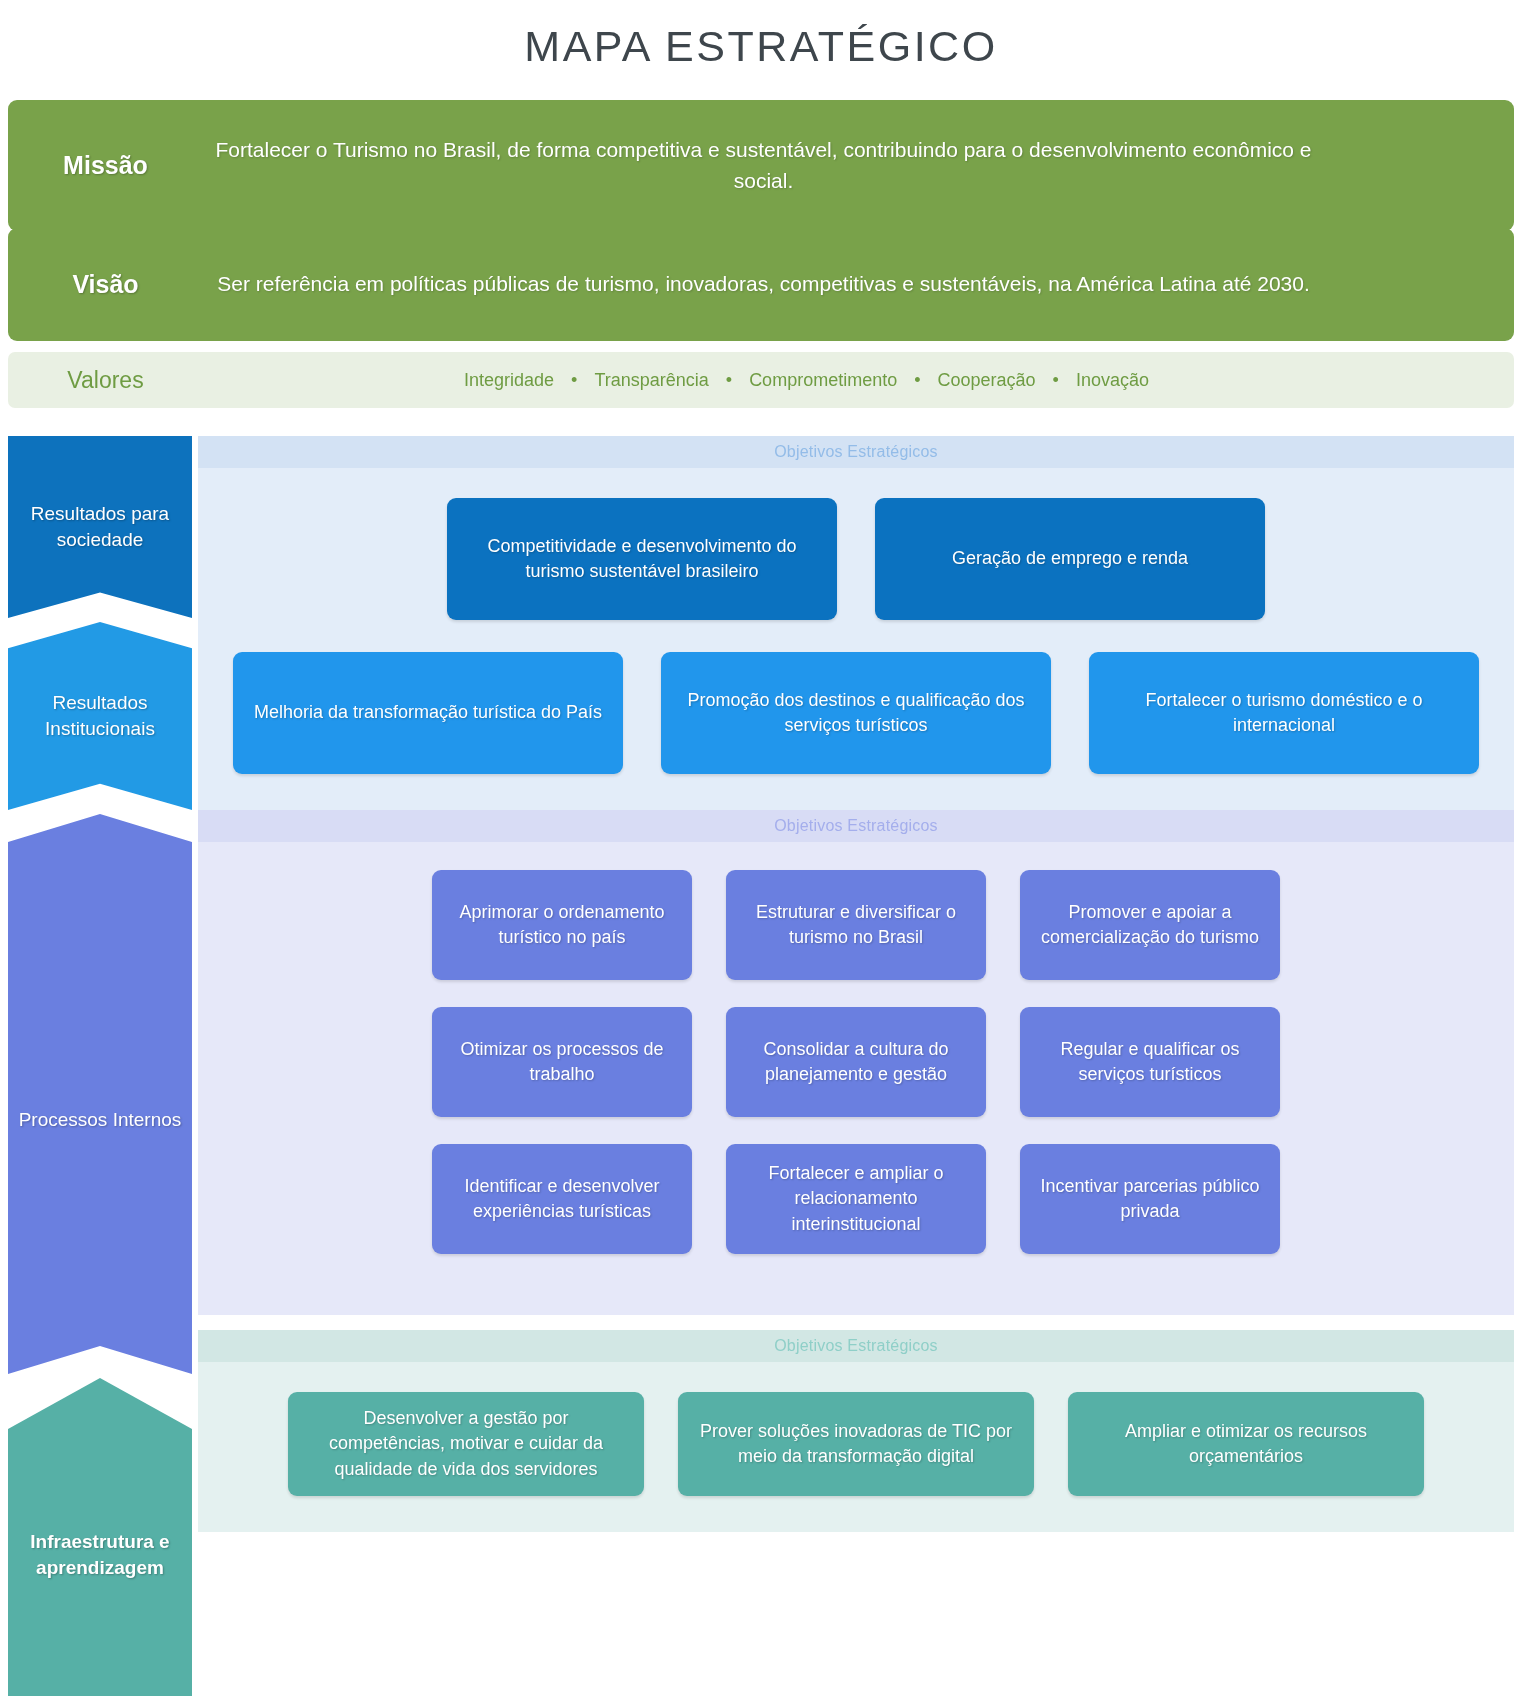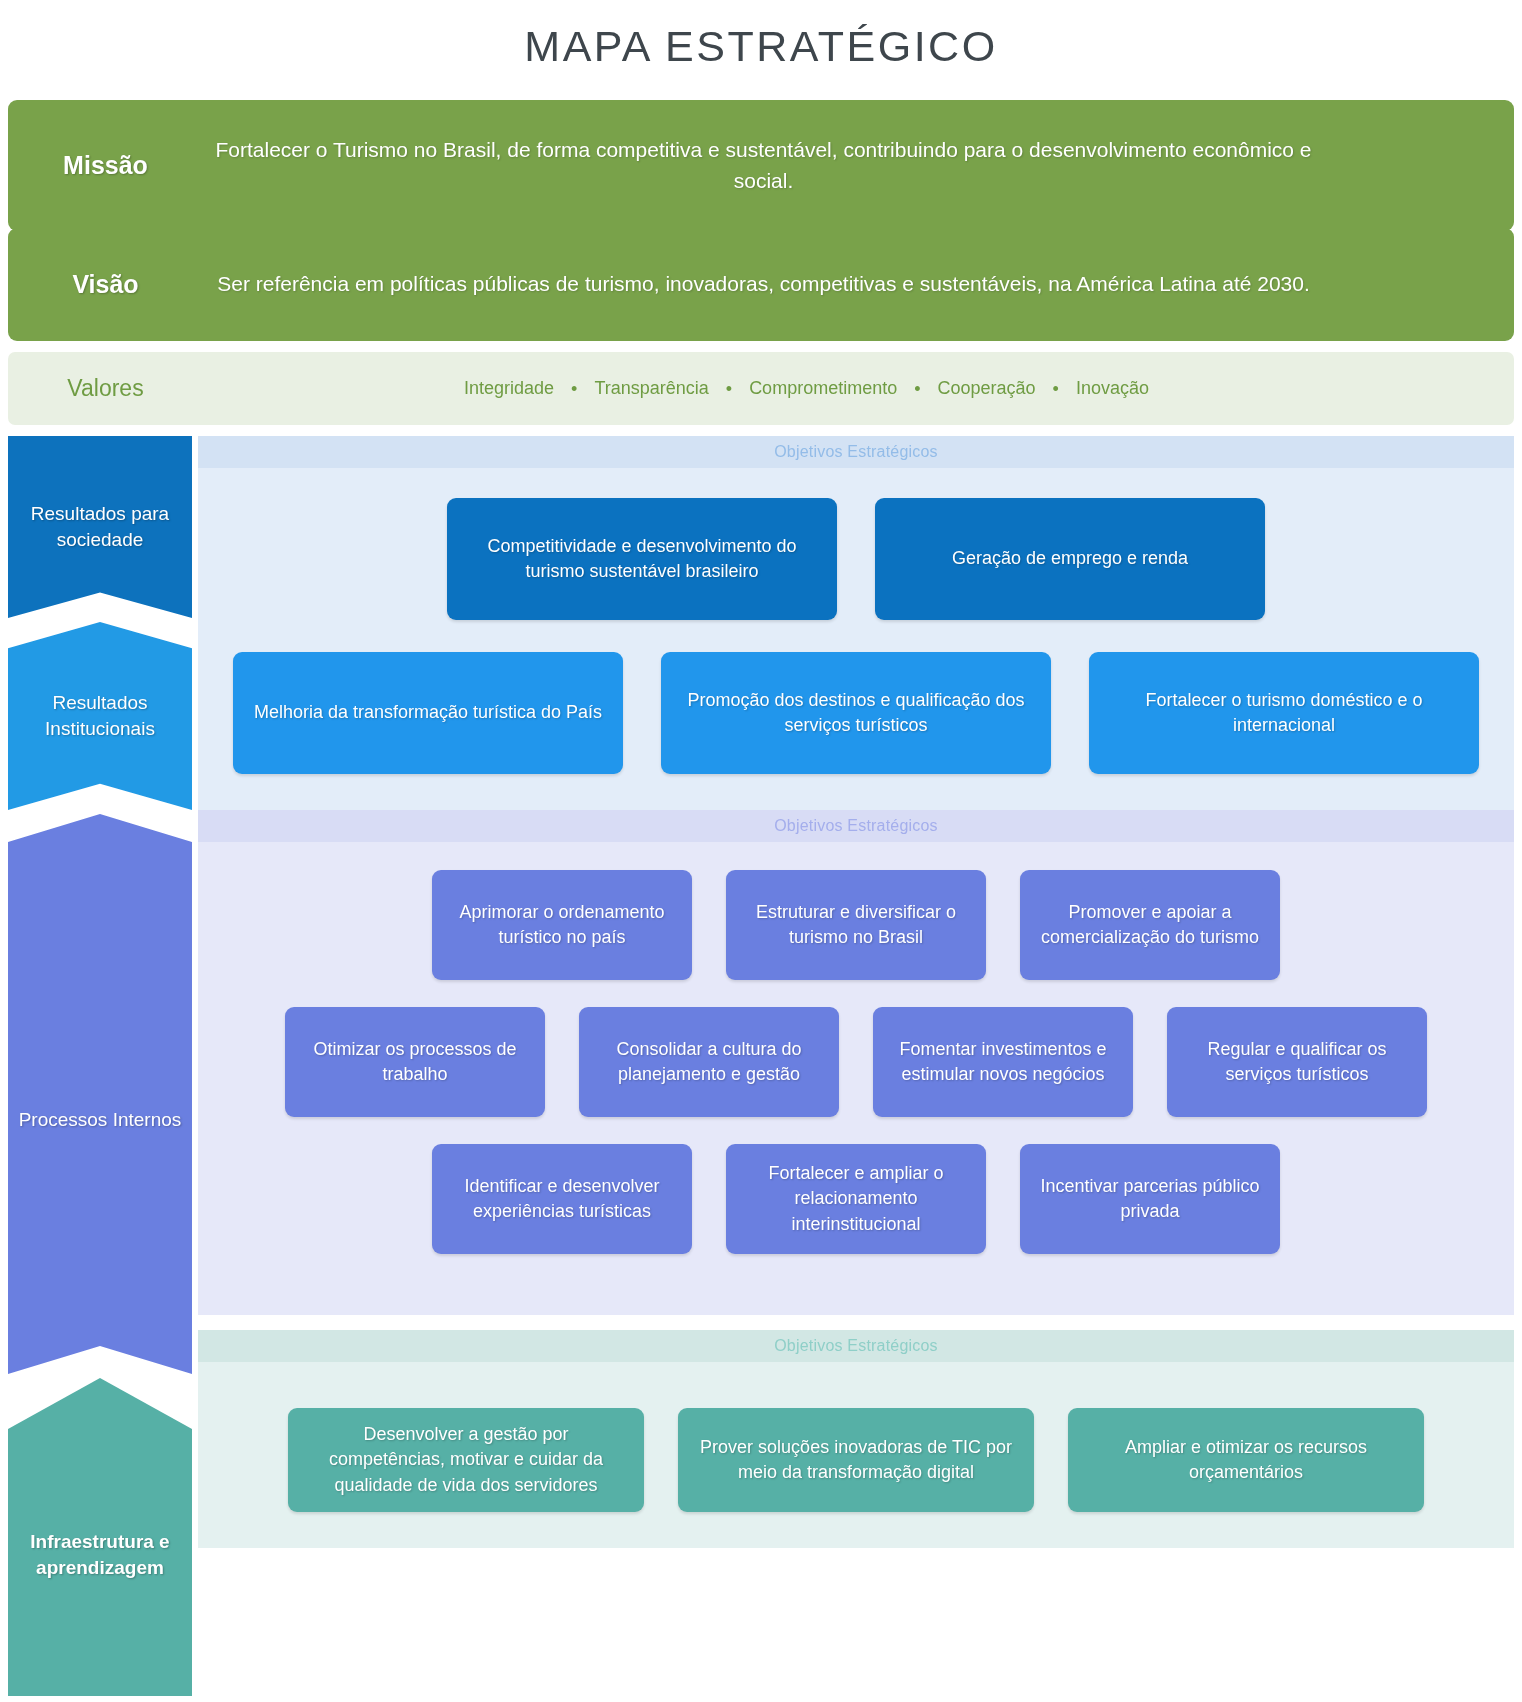--- a/index.html
+++ b/index.html
@@ -67,21 +67,21 @@
     font-size: 21px;
     line-height: 1.45;
     padding-right: 190px;
     text-shadow: 1px 1px 2px rgba(0,0,0,.18);
   }
 
   
   .values {
     position: absolute;
     left: 8px; top: 352px;
-    width: 1506px; height: 73px;
+    width: 1506px; height: 56px;
     background: #e9f0e3;
     border-radius: 7px;
     display: flex;
     align-items: center;
   }
   .values-label {
     width: 195px;
     flex: 0 0 195px;
     text-align: center;
     color: #6f9c43;
@@ -217,21 +217,21 @@
   .sec-processes .section-body { padding: 28px 28px 34px 28px; }
   .sec-processes .row { gap: 34px; margin-bottom: 27px; }
 
   
   .sec-infra { top: 1330px; background: #e4f1f0; }
   .sec-infra .section-head { background: #d2e7e4; color: #8fcfc8; }
   .sec-infra .card {
     background: #56b0a6;
     width: 356px; height: 104px;
   }
-  .sec-infra .section-body { padding: 30px 28px 36px 28px; margin-top: 16px; }
+  .sec-infra .section-body { padding: 30px 28px 36px 28px; }
   .sec-infra .row { gap: 34px; }
 </style>
 </head>
 <body>
 
 <div class="page">
 
   <div class="map-title">MAPA ESTRATÉGICO</div>
 
   <div class="banner banner-mission">
@@ -293,21 +293,20 @@
     <div class="section-head">Objetivos Estratégicos</div>
     <div class="section-body">
       <div class="row">
         <div class="card">Aprimorar o ordenamento turístico no país</div>
         <div class="card">Estruturar e diversificar o turismo no Brasil</div>
         <div class="card">Promover e apoiar a comercialização do turismo</div>
       </div>
       <div class="row">
         <div class="card">Otimizar os processos de trabalho</div>
         <div class="card">Consolidar a cultura do planejamento e gestão</div>
-        <div class="card">Fomentar investimentos e estimular novos negócios</div>
         <div class="card">Regular e qualificar os serviços turísticos</div>
       </div>
       <div class="row">
         <div class="card">Identificar e desenvolver experiências turísticas</div>
         <div class="card">Fortalecer e ampliar o relacionamento interinstitucional</div>
         <div class="card">Incentivar parcerias público privada</div>
       </div>
     </div>
   </div>
 

